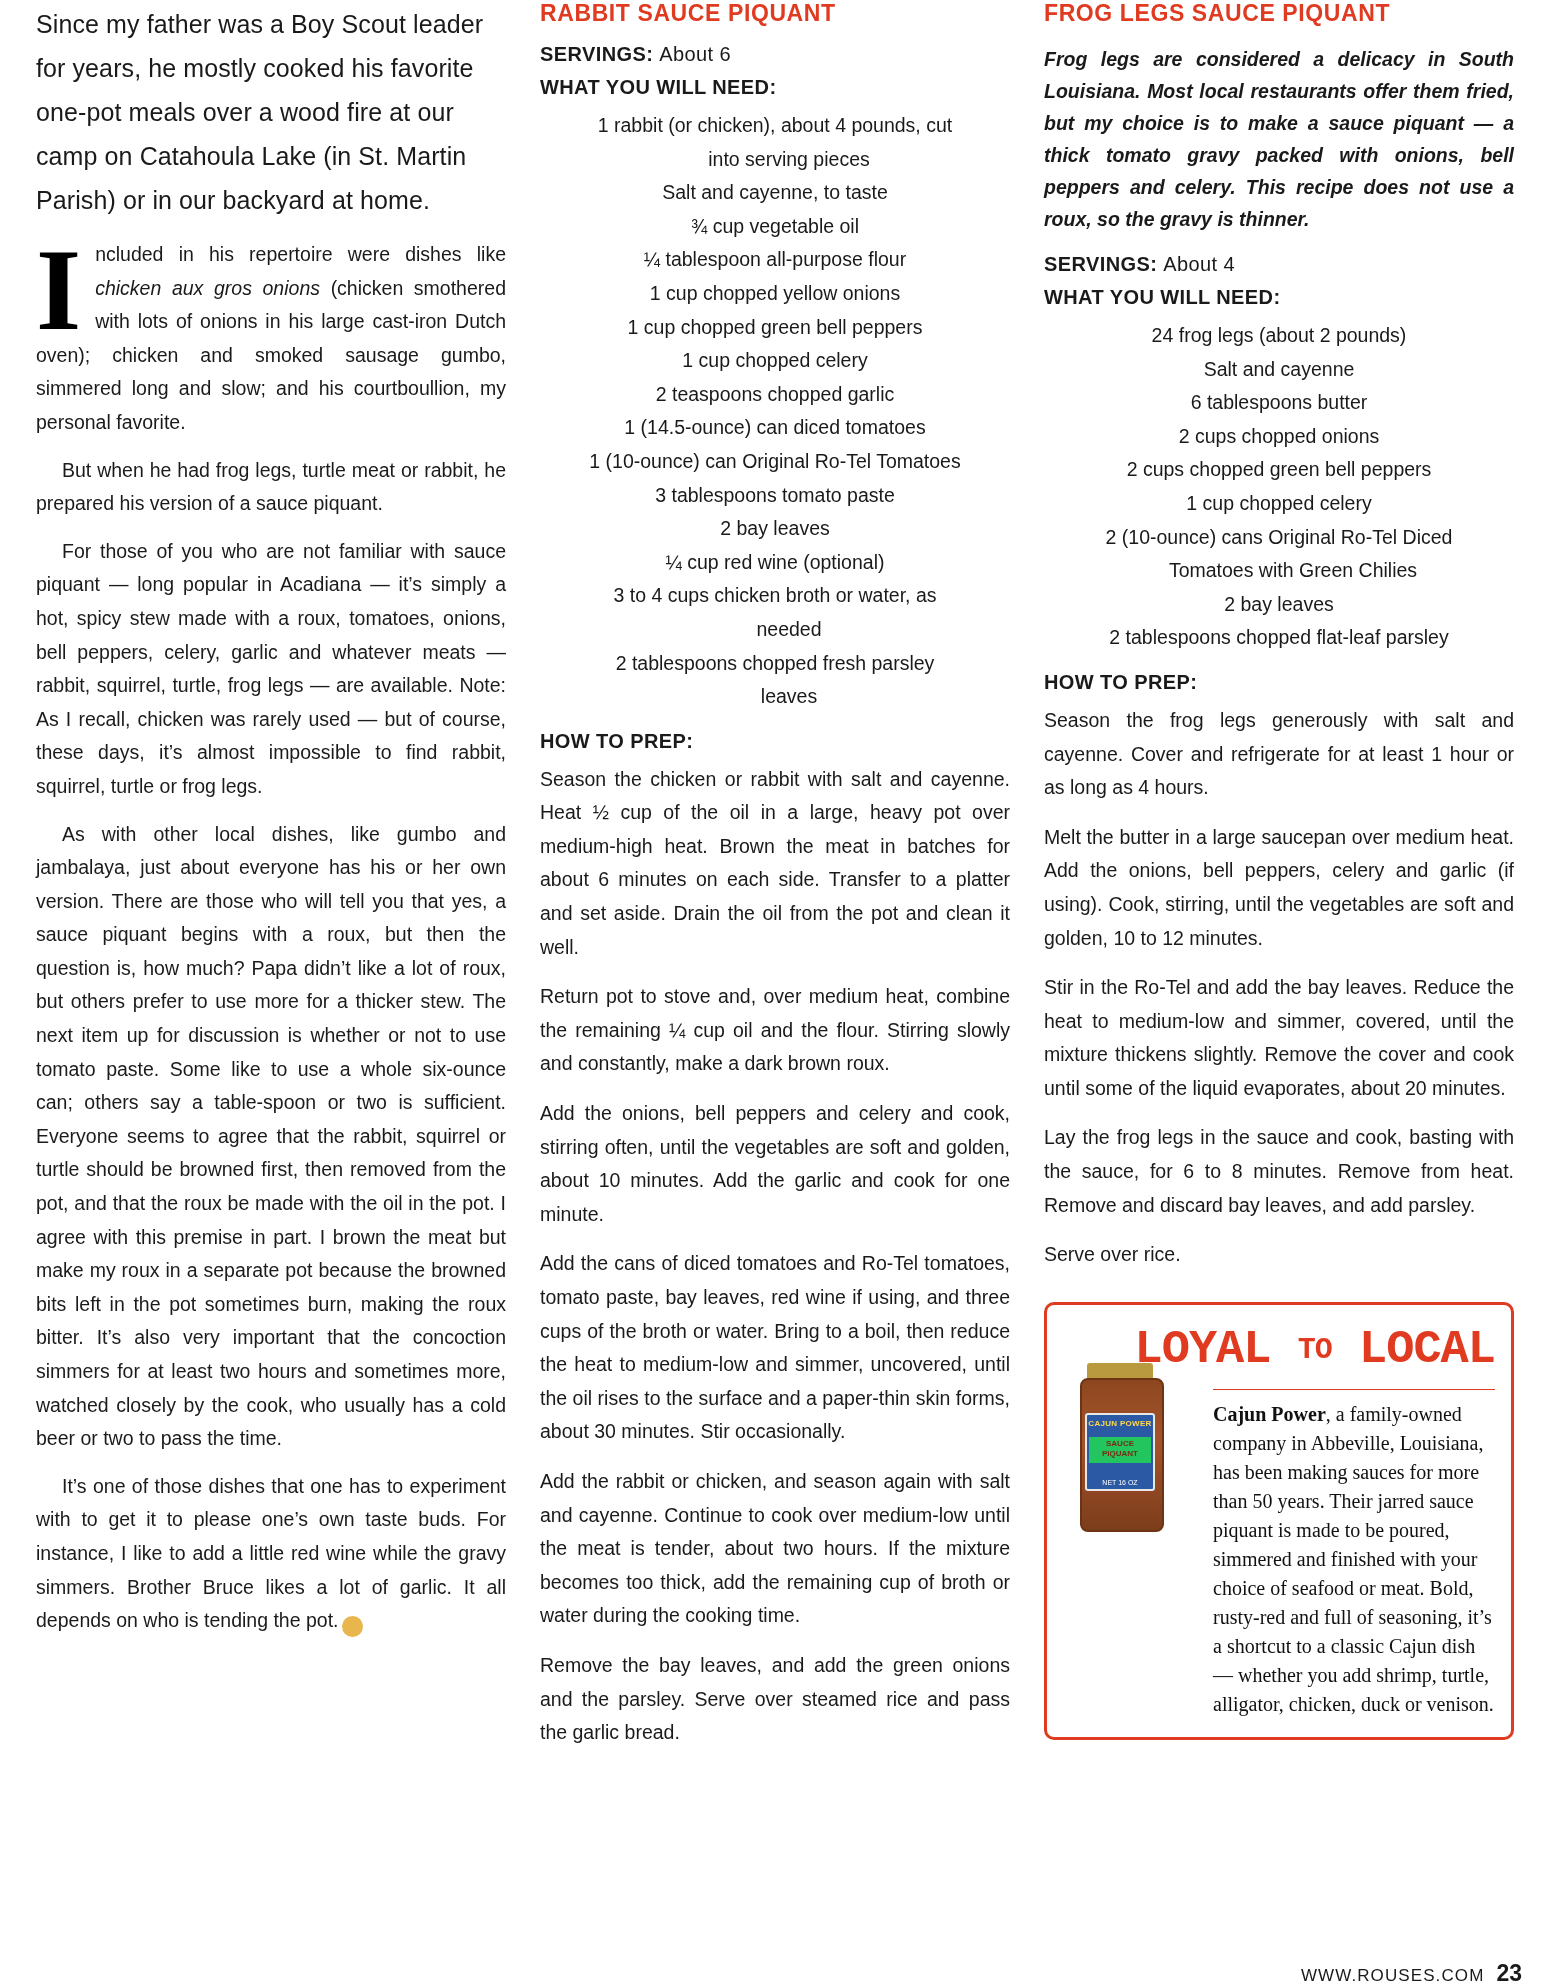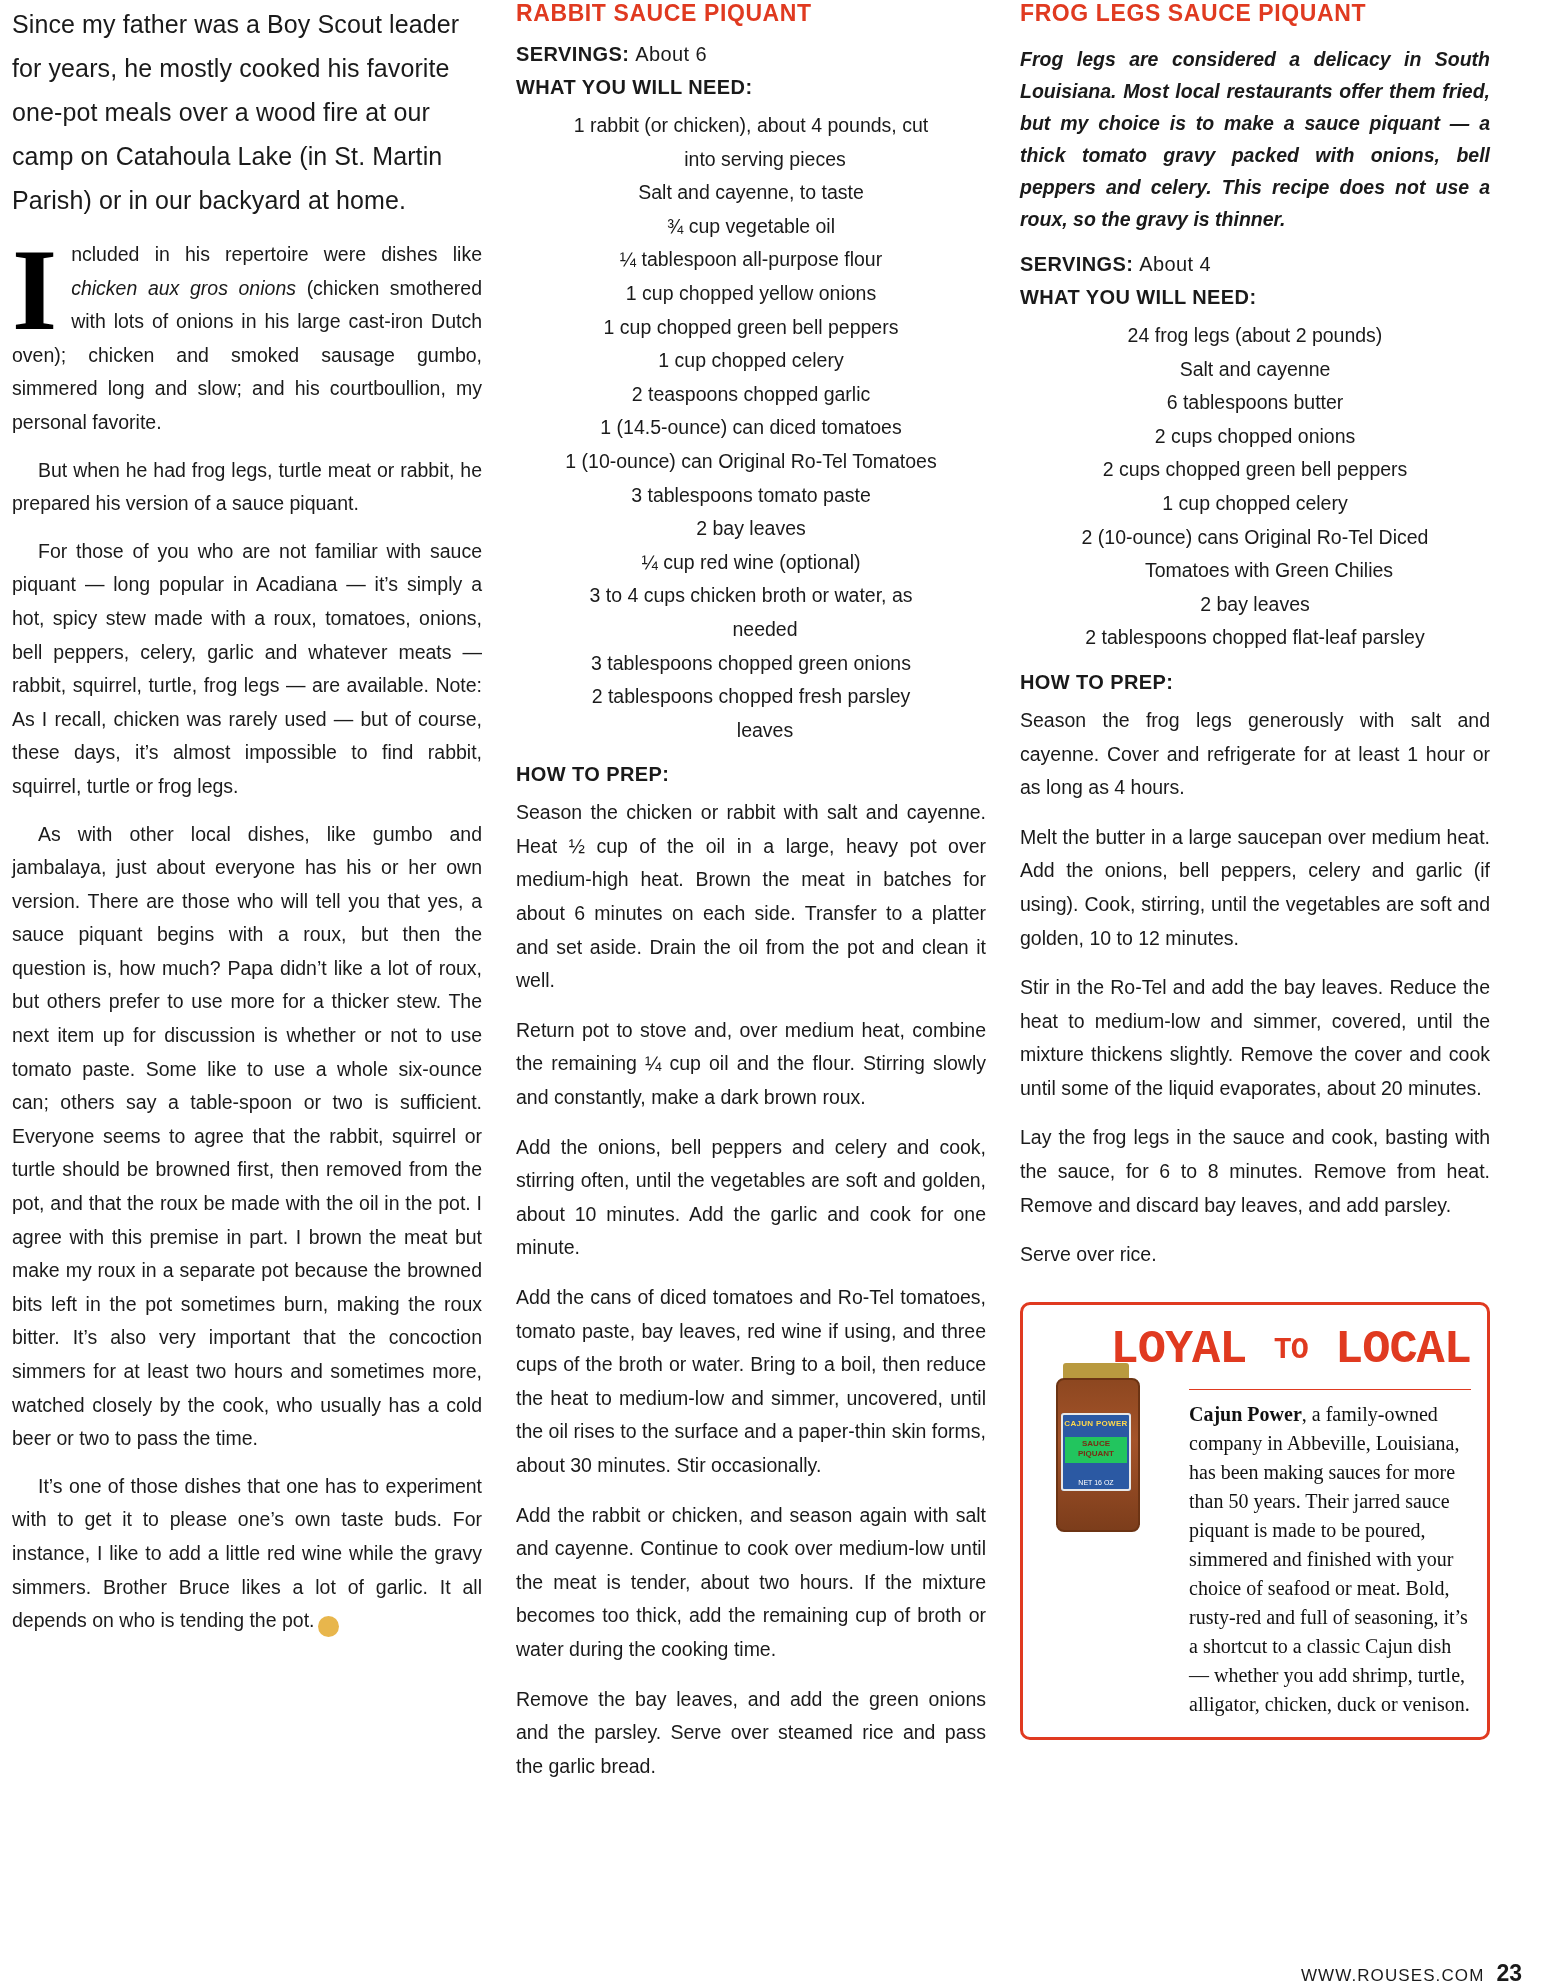--- a/index.html
+++ b/index.html
@@ -13,21 +13,21 @@
     font-family: "Liberation Sans", sans-serif;
     color: #1a1a1a;
     position: relative;
     overflow: hidden;
   }
   .page {
     position: relative;
     width: 1550px;
     height: 1987px;
     box-sizing: border-box;
-    padding: 0 12px;
+    padding: 0 36px;
   }
   .columns {
     display: flex;
     gap: 34px;
     align-items: flex-start;
   }
   .col {
     width: 470px;
     flex: 0 0 470px;
   }
@@ -290,21 +290,20 @@
         <li><span>1 cup chopped yellow onions</span></li>
         <li><span>1 cup chopped green bell peppers</span></li>
         <li><span>1 cup chopped celery</span></li>
         <li><span>2 teaspoons chopped garlic</span></li>
         <li><span>1 (14.5-ounce) can diced tomatoes</span></li>
         <li><span>1 (10-ounce) can Original Ro-Tel Tomatoes</span></li>
         <li><span>3 tablespoons tomato paste</span></li>
         <li><span>2 bay leaves</span></li>
         <li><span>¼ cup red wine (optional)</span></li>
         <li><span>3 to 4 cups chicken broth or water, as</span><span class="cont">needed</span></li>
-        <li><span>3 tablespoons chopped green onions</span></li>
         <li><span>2 tablespoons chopped fresh parsley</span><span class="cont">leaves</span></li>
       </ul>
 
       <p class="sub-head">HOW TO PREP:</p>
       <div class="steps">
         <p>Season the chicken or rabbit with salt and cayenne. Heat ½ cup of the oil in a large, heavy pot over medium-high heat. Brown the meat in batches for about 6 minutes on each side. Transfer to a platter and set aside. Drain the oil from the pot and clean it well.</p>
         <p>Return pot to stove and, over medium heat, combine the remaining ¼ cup oil and the flour. Stirring slowly and constantly, make a dark brown roux.</p>
         <p>Add the onions, bell peppers and celery and cook, stirring often, until the vegetables are soft and golden, about 10 minutes. Add the garlic and cook for one minute.</p>
         <p>Add the cans of diced tomatoes and Ro-Tel tomatoes, tomato paste, bay leaves, red wine if using, and three cups of the broth or water. Bring to a boil, then reduce the heat to medium-low and simmer, uncovered, until the oil rises to the surface and a paper-thin skin forms, about 30 minutes. Stir occasionally.</p>
         <p>Add the rabbit or chicken, and season again with salt and cayenne. Continue to cook over medium-low until the meat is tender, about two hours. If the mixture becomes too thick, add the remaining cup of broth or water during the cooking time.</p>

